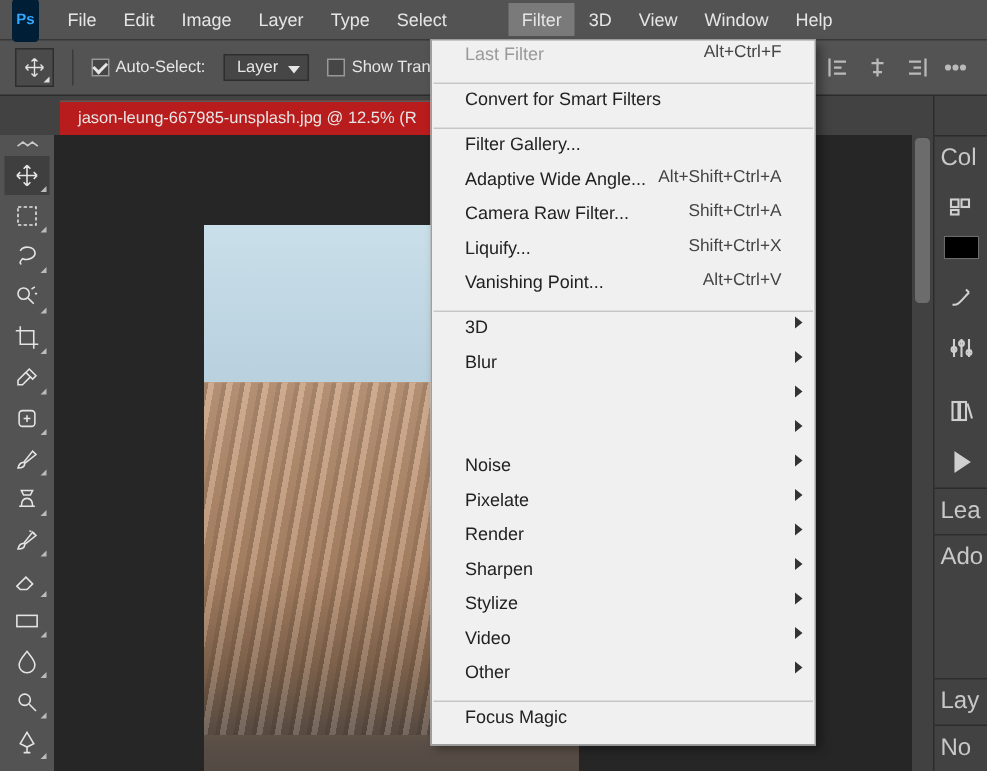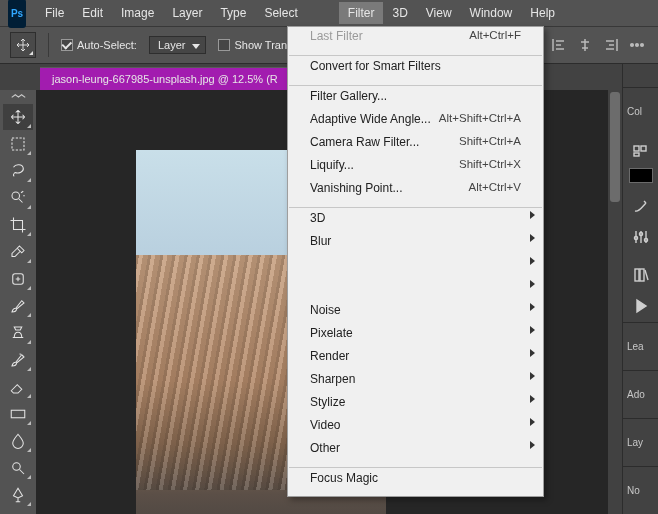--- a/index.html
+++ b/index.html
@@ -22,21 +22,21 @@
   .layer-select .tri { position:absolute; right:5px; top:7px; width:0;height:0;border-left:4px solid transparent; border-right:4px solid transparent; border-top:5px solid #e6e6e6; }
   .opt-sep { width:1px; height:24px; background:#3a3a3a; }
 
   
   .align-cluster { margin-left:auto; display:flex; gap:4px; }
   .align-btn { width:22px; height:22px; display:flex; align-items:center; justify-content:center; opacity:.7; }
   .align-btn svg { width:16px; height:16px; stroke:#e6e6e6; stroke-width:1.5; fill:none; }
 
   
   .tabbar { background:#424242; height:26px; display:flex; align-items:flex-end; padding-left:40px; }
-  .tab { background:#a21caf; color:#e6e6e6; font-size:11px; padding:5px 12px; border-top:1px solid #5a5a5a; }
+  .tab { background:#b91c1c; color:#e6e6e6; font-size:11px; padding:5px 12px; border-top:1px solid #5a5a5a; }
 
   
   .workspace { position:absolute; top:90px; bottom:0; left:36px; right:36px; background:#262626; overflow:hidden; }
   .scroll-v { position:absolute; right:0; top:0; bottom:0; width:14px; background:#414141; }
   .scroll-v .thumb { width:10px; margin:2px; height:110px; background:#6c6c6c; border-radius:3px; }
   .canvas-img { position:absolute; left:100px; top:60px; width:250px; height:420px;
      background: linear-gradient(to bottom, #c9dfe9 0%, #b9d0df 25%, #c7a080 25%, #b48a6a 55%, #8a6b52 70%, #5b4f47 82%, #3b3b3b 100%);
   }
   .canvas-img::before { content:""; position:absolute; left:0; top:25%; width:100%; height:56%;
      background: repeating-linear-gradient(100deg, rgba(0,0,0,.18) 0 3px, rgba(255,255,255,.12) 3px 7px, rgba(0,0,0,.1) 7px 12px);
@@ -50,21 +50,21 @@
   .toolbox .collapse svg{stroke:#c8c8c8; stroke-width:1.3; fill:none;}
   .tool { width:30px; height:26px; display:flex; align-items:center; justify-content:center; position:relative; margin:1px 0;}
   .tool.sel { background:#3f3f3f; }
   .tool svg { width:18px; height:18px; stroke:#e4e4e4; stroke-width:1.4; fill:none; }
   .tool .tfill { fill:#e4e4e4; stroke:none;}
   .tool .corner { position:absolute; right:2px; bottom:2px; width:0;height:0;border-left:4px solid transparent; border-bottom:4px solid #bcbcbc; }
 
   
   .rightdock { position:absolute; right:0; top:64px; bottom:0; width:36px; background:#424242; border-left:1px solid #2c2c2c; display:flex; flex-direction:column; }
   .rightdock .r-header { height:26px; }
-  .panel-label { color:#c8c8c8; font-size:10px; padding:18px 4px; border-top:1px solid #2c2c2c; }
+  .panel-label { color:#c8c8c8; font-size:16px; padding:6px 4px; border-top:1px solid #2c2c2c; }
   .dock-icon { width:32px; height:26px; display:flex; align-items:center; justify-content:center; margin:4px auto; }
   .dock-icon svg { width:18px; height:18px; stroke:#cfcfcf; stroke-width:1.4; fill:none; }
   .black-swatch { width:24px; height:16px; background:#000; border:1px solid #6b6b6b; margin:2px auto 8px; }
   .dock-sep { height:8px; }
 
   
   .dropdown { position:absolute; left:287px; top:26px; width:257px; background:#f0f0f0; border:1px solid #9e9e9e; box-shadow:3px 3px 6px rgba(0,0,0,.35); font-size:12px; color:#222; padding:2px 0; z-index:50; }
   .dropdown .row { display:flex; align-items:flex-start; height:23px; padding:0 22px 0 22px; cursor:default; position:relative; }
   .dropdown .row .lab { flex:1; }
   .dropdown .row .shc { color:#444; font-size:11.5px; }

